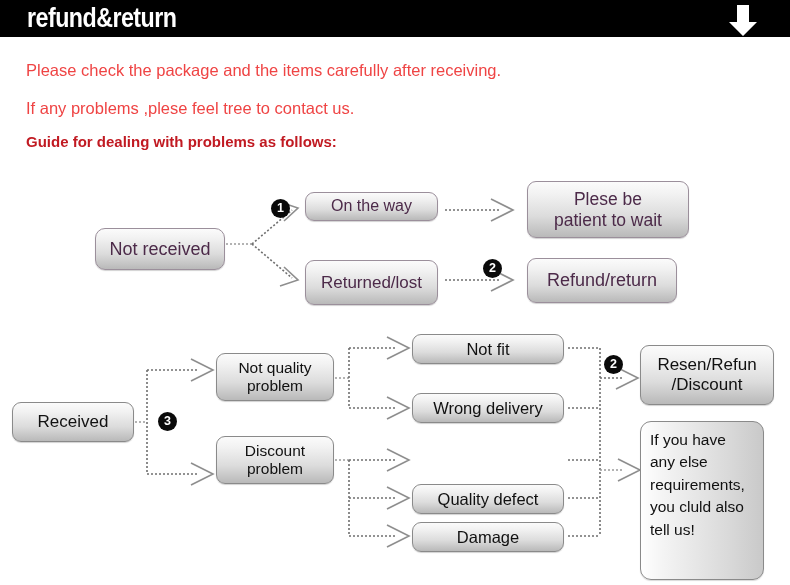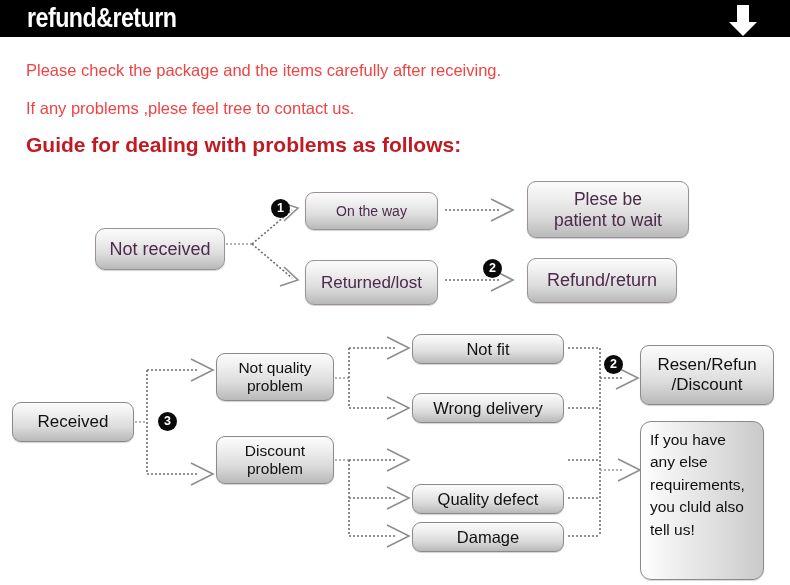--- a/index.html
+++ b/index.html
@@ -57,21 +57,21 @@
     white-space: nowrap;
   }
   .intro-1 { left: 26px; top: 61px; }
   .intro-2 { left: 26px; top: 99px; }
 
   .guide-title {
     position: absolute;
     left: 26px;
     top: 133px;
     color: #c11a22;
-    font-size: 21px;
+    font-size: 15px;
     font-weight: bold;
     white-space: nowrap;
     text-align: center;
   }
 
   
   .node {
     position: absolute;
     box-sizing: border-box;
     border: 1px solid #8a8a8a;
@@ -172,21 +172,21 @@
       <polyline points="48,3 70,14 48,25" stroke="#8e8e8e" stroke-width="1.6" fill="none"></polyline>
     </svg>
   </div>
 
   <div class="node purple" style="left:95px; top:228px; width:130px; height:42px; font-size:18px;border-radius:10px;">
     <span class="label">Not received</span>
   </div>
 
   <div class="badge" style="left:271px; top:199px;">1</div>
 
-  <div class="node purple" style="left:305px; top:192px; width:133px; height:38px; font-size:14px;">
+  <div class="node purple" style="left:305px; top:192px; width:133px; height:29px; font-size:16px;">
     <span class="label">On the way</span>
   </div>
 
   <div class="node purple" style="left:305px; top:260px; width:133px; height:45px; font-size:17px;">
     <span class="label">Returned/lost</span>
   </div>
 
   <div class="badge" style="left:483px; top:259px;">2</div>
 
   <div class="node purple" style="left:527px; top:181px; width:162px; height:57px; font-size:17.5px; flex-direction:column;">

